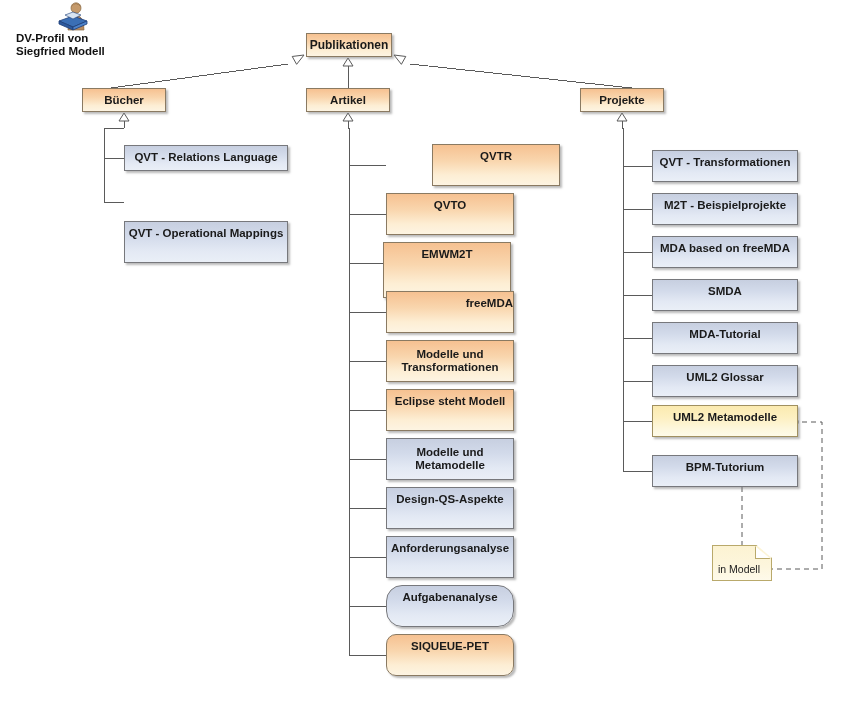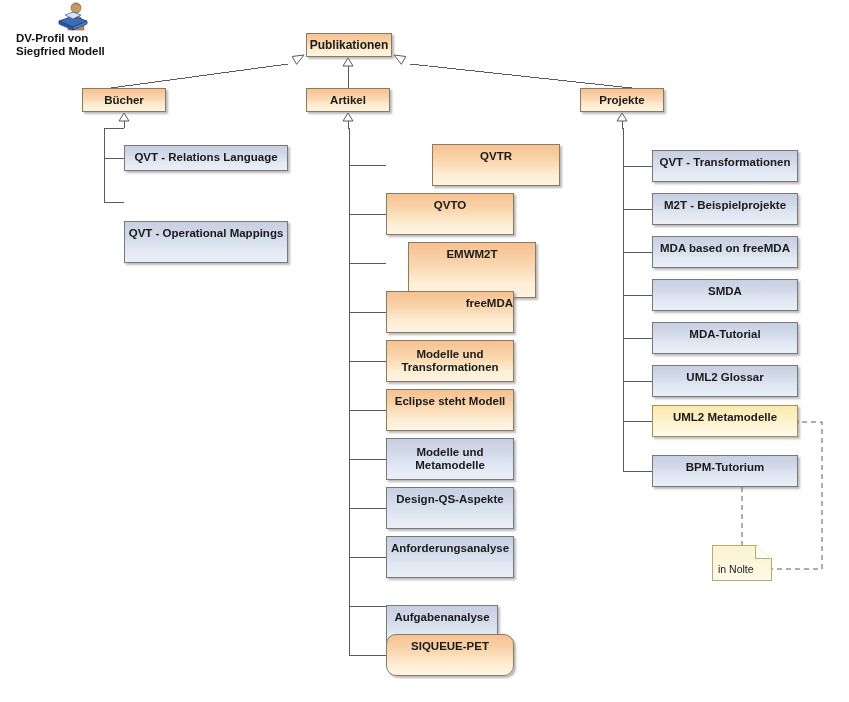--- a/index.html
+++ b/index.html
@@ -188,38 +188,38 @@
 
   <div id="nodes">
       <div class="node orange mid root" style="left: 306px; top: 33px; width: 86px; height: 24px;">Publikationen</div>
       <div class="node orange mid" style="left: 82px; top: 88px; width: 84px; height: 24px;">Bücher</div>
       <div class="node orange mid" style="left: 306px; top: 88px; width: 84px; height: 24px;">Artikel</div>
       <div class="node orange mid" style="left: 580px; top: 88px; width: 84px; height: 24px;">Projekte</div>
       <div class="node blue" style="left: 124px; top: 145px; width: 164px; height: 26px;">QVT - Relations Language</div>
       <div class="node blue" style="left: 124px; top: 189px; width: 164px; height: 42px; margin-top: 32px;">QVT - Operational Mappings</div>
       <div class="node orange" style="left: 386px; top: 144px; width: 128px; height: 42px; margin-left: 46px;">QVTR</div>
       <div class="node orange" style="left: 386px; top: 193px; width: 128px; height: 42px;">QVTO</div>
-      <div class="node orange" style="left: 408px; top: 242px; width: 128px; height: 56px;">EMWM2T</div>
+      <div class="node orange" style="left: 383px; top: 242px; width: 128px; height: 56px;">EMWM2T</div>
       <div class="node orange" style="left: 386px; top: 291px; width: 128px; height: 42px; text-align: right;">freeMDA</div>
       <div class="node orange mid" style="left: 386px; top: 340px; width: 128px; height: 42px;">Modelle und
 Transformationen</div>
       <div class="node orange" style="left: 386px; top: 389px; width: 128px; height: 42px;">Eclipse steht Modell</div>
       <div class="node blue mid" style="left: 386px; top: 438px; width: 128px; height: 42px;">Modelle und
 Metamodelle</div>
       <div class="node blue" style="left: 386px; top: 487px; width: 128px; height: 42px;">Design-QS-Aspekte</div>
       <div class="node blue" style="left: 386px; top: 536px; width: 128px; height: 42px;">Anforderungsanalyse</div>
-      <div class="node blue" style="left: 386px; top: 605px; width: 112px; height: 42px;">Aufgabenanalyse</div>
+      <div class="node blue" style="left: 386px; top: 585px; width: 128px; height: 42px; border-radius: 16px;">Aufgabenanalyse</div>
       <div class="node orange" style="left: 386px; top: 634px; width: 128px; height: 42px; border-radius: 10px;">SIQUEUE-PET</div>
       <div class="node blue" style="left: 652px; top: 150px; width: 146px; height: 32px;">QVT - Transformationen</div>
       <div class="node blue" style="left: 652px; top: 193px; width: 146px; height: 32px;">M2T - Beispielprojekte</div>
       <div class="node blue" style="left: 652px; top: 236px; width: 146px; height: 32px;">MDA based on freeMDA</div>
       <div class="node blue" style="left: 652px; top: 279px; width: 146px; height: 32px;">SMDA</div>
       <div class="node blue" style="left: 652px; top: 322px; width: 146px; height: 32px;">MDA-Tutorial</div>
       <div class="node blue" style="left: 652px; top: 365px; width: 146px; height: 32px;">UML2 Glossar</div>
       <div class="node yellow" style="left: 652px; top: 405px; width: 146px; height: 32px;">UML2 Metamodelle</div>
       <div class="node blue" style="left: 652px; top: 455px; width: 146px; height: 32px;">BPM-Tutorium</div>
       <div class="note" style="left: 712px; top: 545px; width: 60px; height: 36px;">
         <div class="note-fold"></div>
-        <div class="note-label">in Nolte</div>
+        <div class="note-label">in Modell</div>
       </div>
     </div>
 
 </div>
 
 </body></html>

